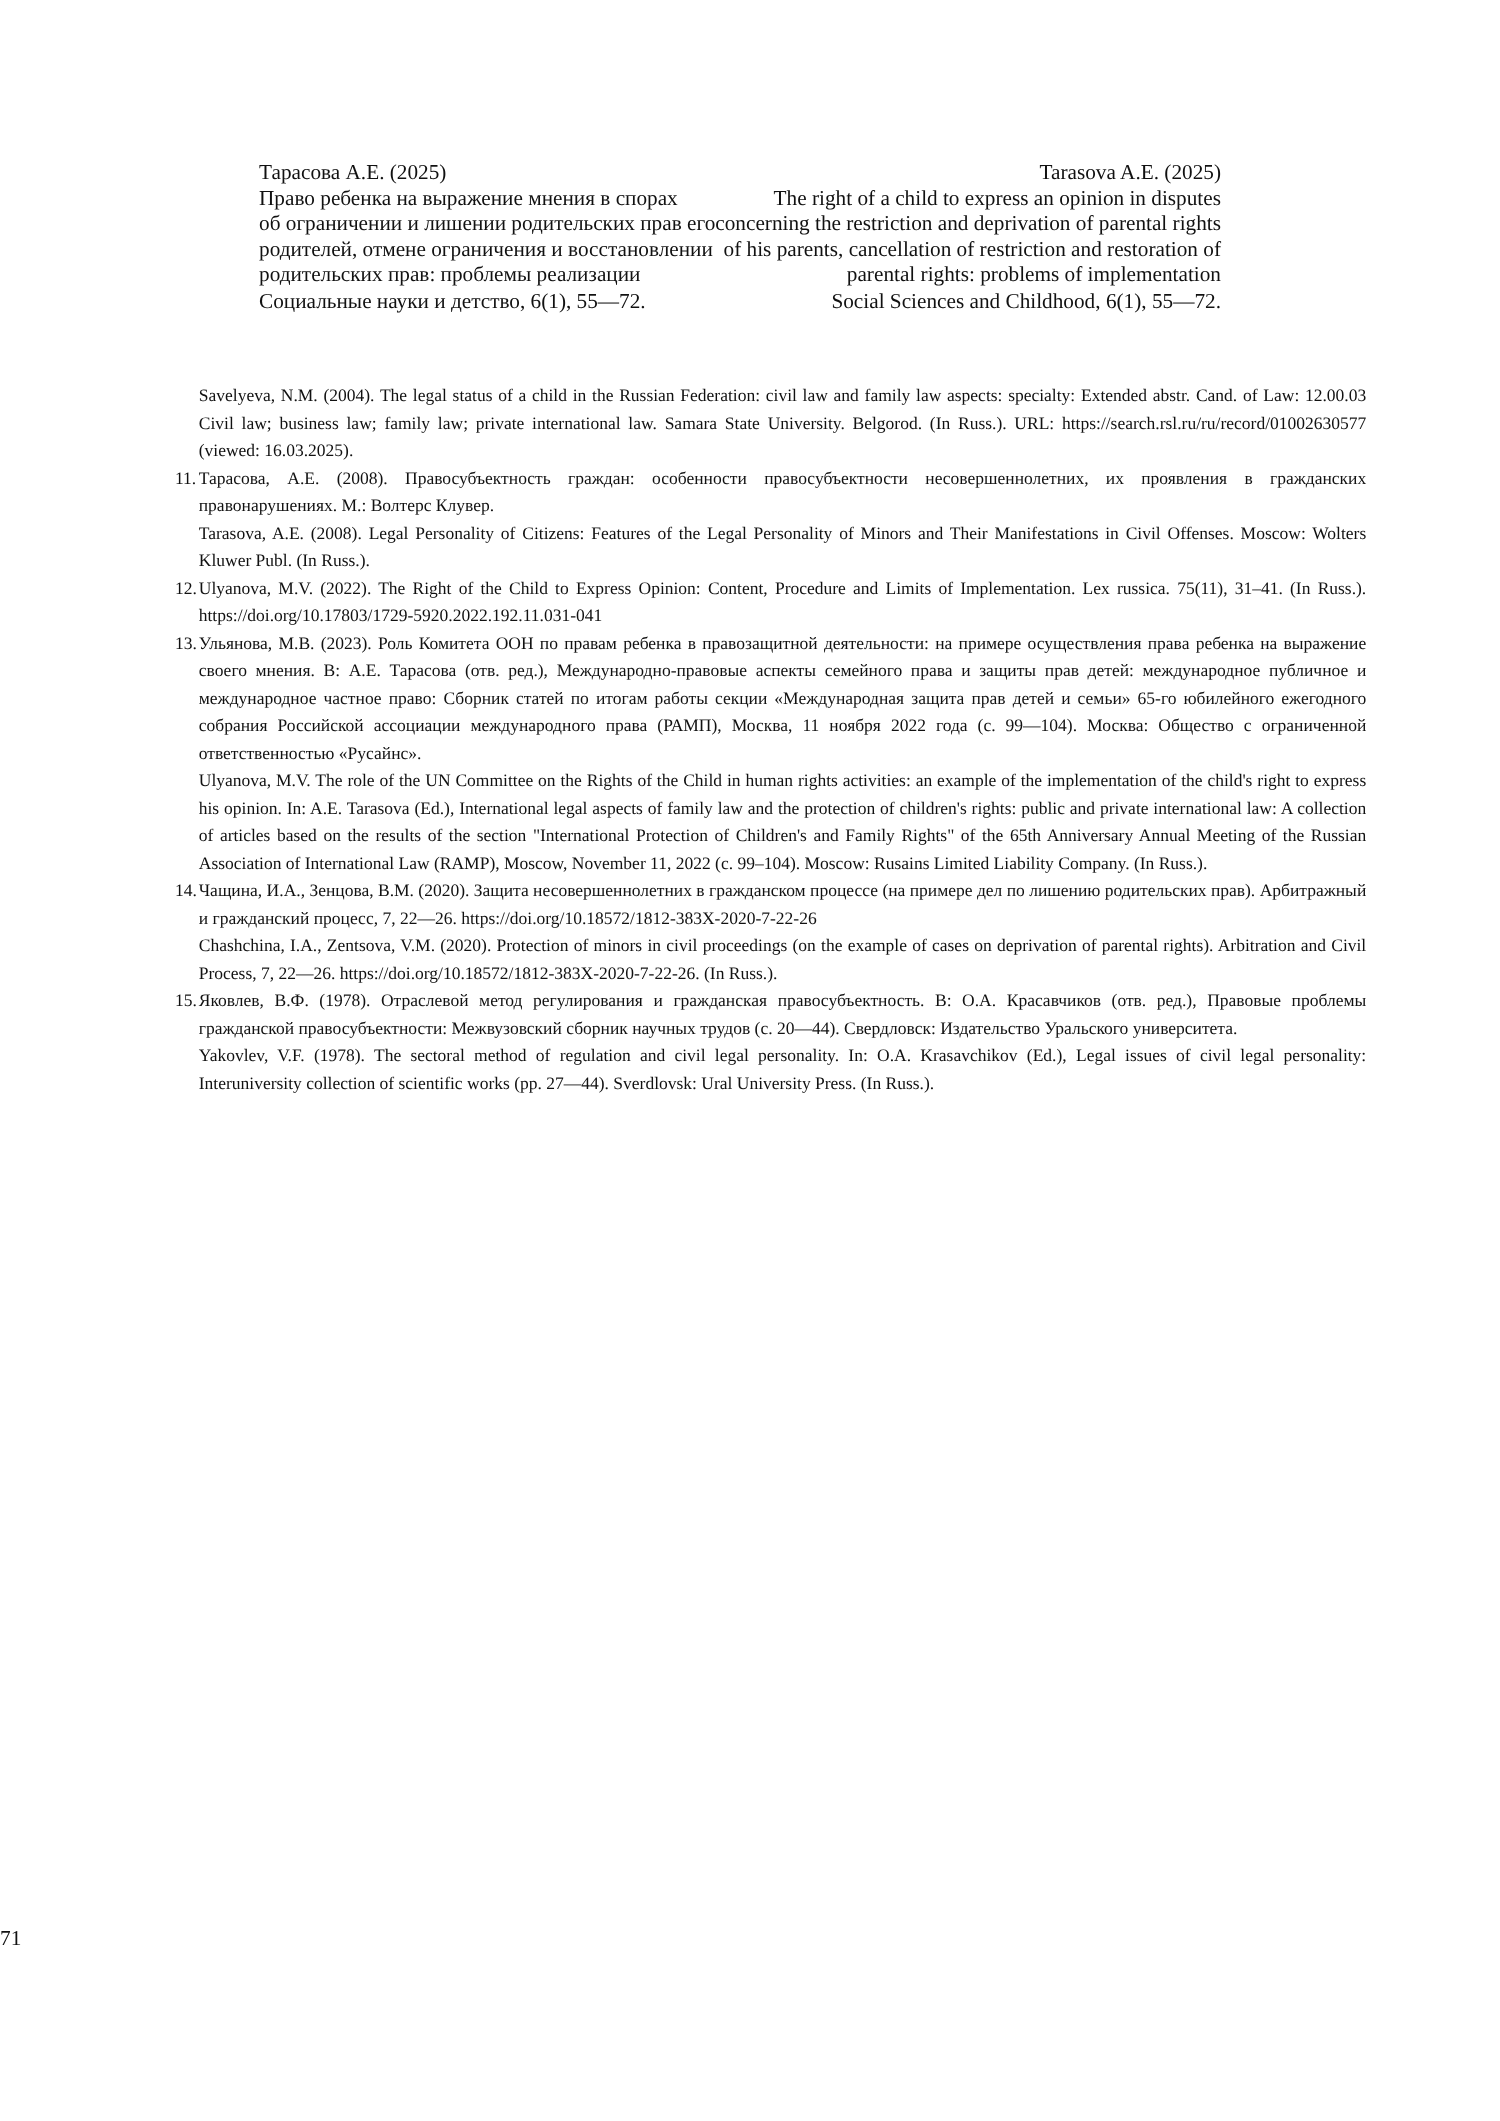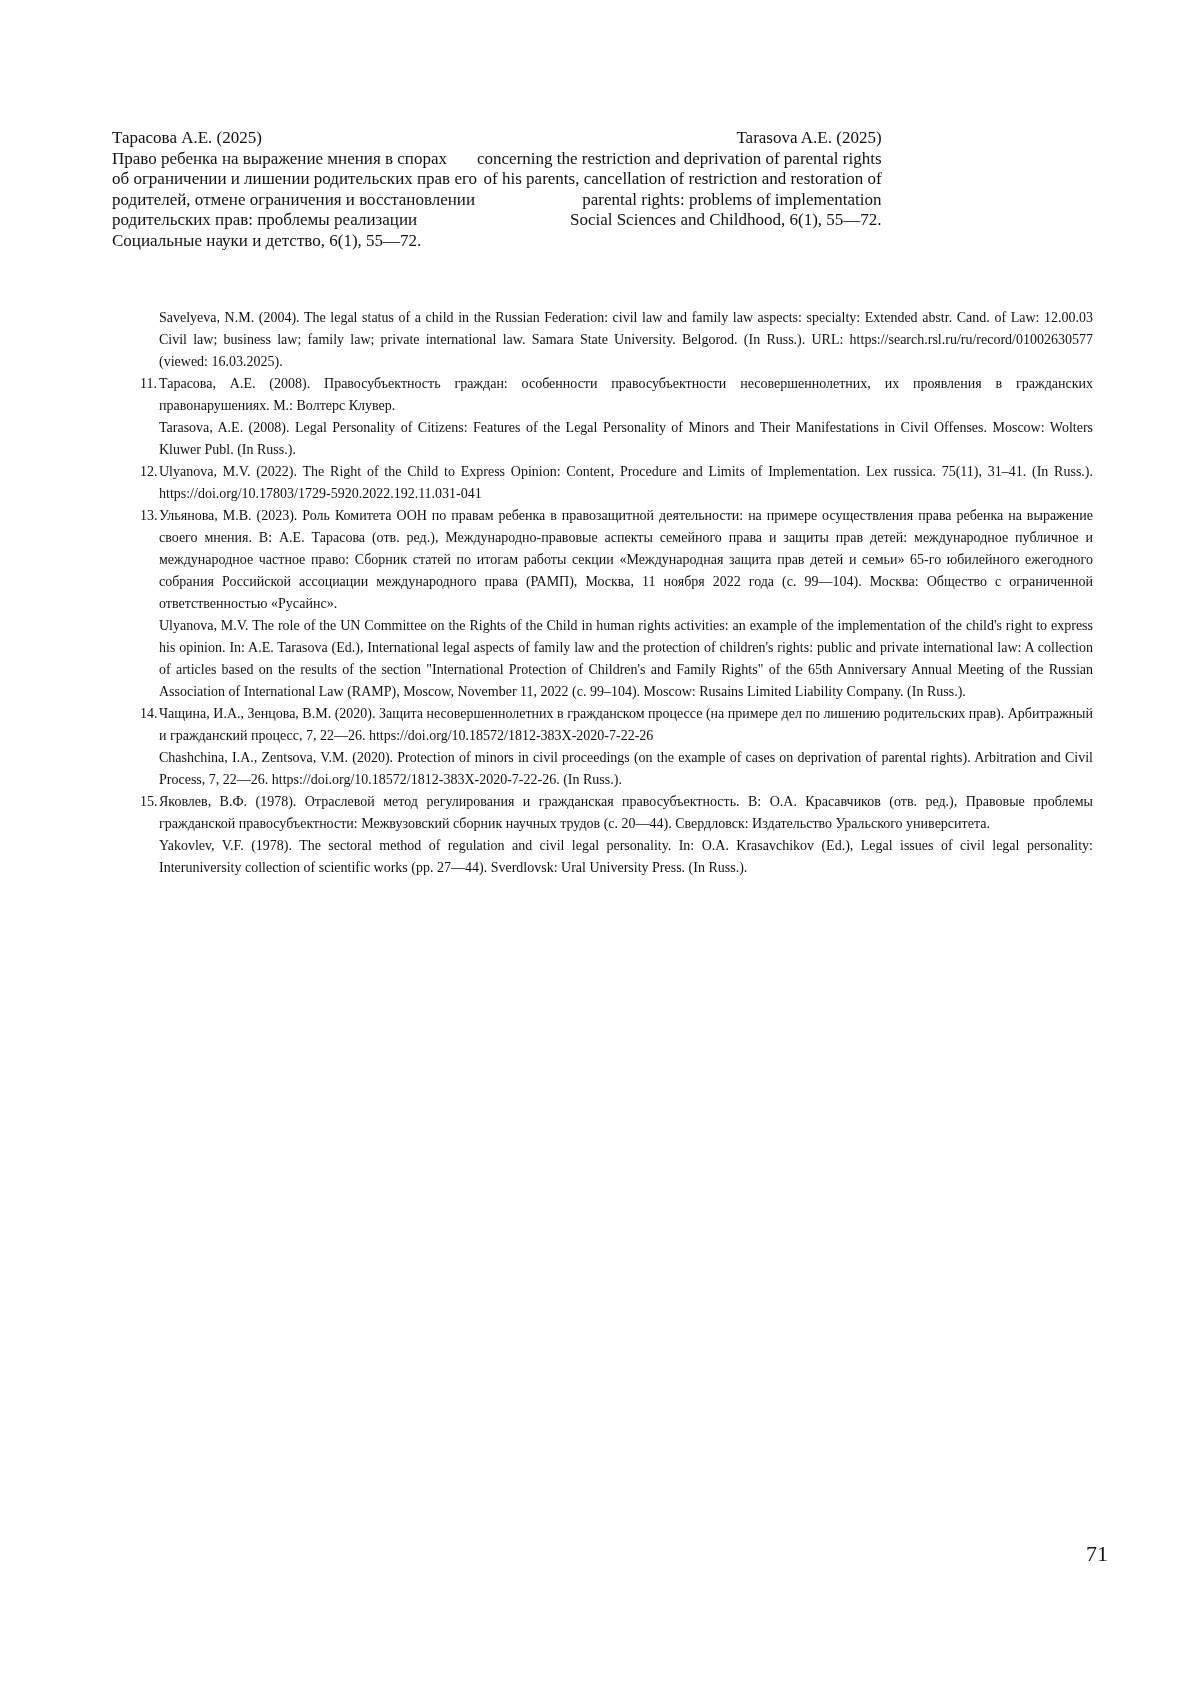--- a/index.html
+++ b/index.html
@@ -14,21 +14,21 @@
       overflow: hidden;
       font-family: "Liberation Serif", "DejaVu Serif", serif;
       color: #111111;
     }
     .header {
       position: absolute;
       top: 128px;
       left: 112px;
       width: 960px;
       display: flex;
-      justify-content: flex-start;
+      justify-content: center;
       font-size: 17px;
       line-height: 20.5px;
     }
     .header-col { white-space: nowrap; }
     .header-col.right { text-align: right; }
     .header-col div { margin: 0; }
     .it { }
 
     .refs {
       position: absolute;
@@ -51,38 +51,39 @@
     }
     .ref p {
       margin: 0;
       text-align: justify;
     }
     .page-number {
       position: absolute;
       top: 1541px;
       left: 0;
       width: 1108px;
-      text-align: right;
-      font-size: 22px;
+      text-align: left;
+      font-size: 17px;
     }
   </style>
 </head>
 <body>
 
 <div class="header">
   <div class="header-col left">
     <div>Тарасова А.Е. (2025)</div>
     <div>Право ребенка на выражение мнения в спорах</div>
     <div>об ограничении и лишении родительских прав его</div>
     <div>родителей, отмене ограничения и восстановлении</div>
     <div>родительских прав: проблемы реализации</div>
     <div><span class="it">Социальные науки и детство</span><span>, 6(1), 55—72.</span></div>
   </div>
   <div class="header-col right">
     <div>Tarasova A.E. (2025)</div>
+    <div>The right of a child to express an opinion in disputes</div>
     <div>concerning the restriction and deprivation of parental rights</div>
     <div>of his parents, cancellation of restriction and restoration of</div>
     <div>parental rights: problems of implementation</div>
     <div><span class="it">Social Sciences and Childhood</span><span>, 6(1), 55—72.</span></div>
   </div>
 </div>
 
 <div class="refs" id="refs">
     <div class="ref">
       <p><span>Savelyeva, N.M. (2004). </span><span class="it">The legal status of a child in the Russian Federation: civil law and family law aspects: specialty: Extended abstr. Cand. of Law: 12.00.03 Civil law; business law; family law; private international law</span><span>. Samara State University. Belgorod. (In Russ.). URL: https://search.rsl.ru/ru/record/01002630577 (viewed: 16.03.2025).</span></p>

